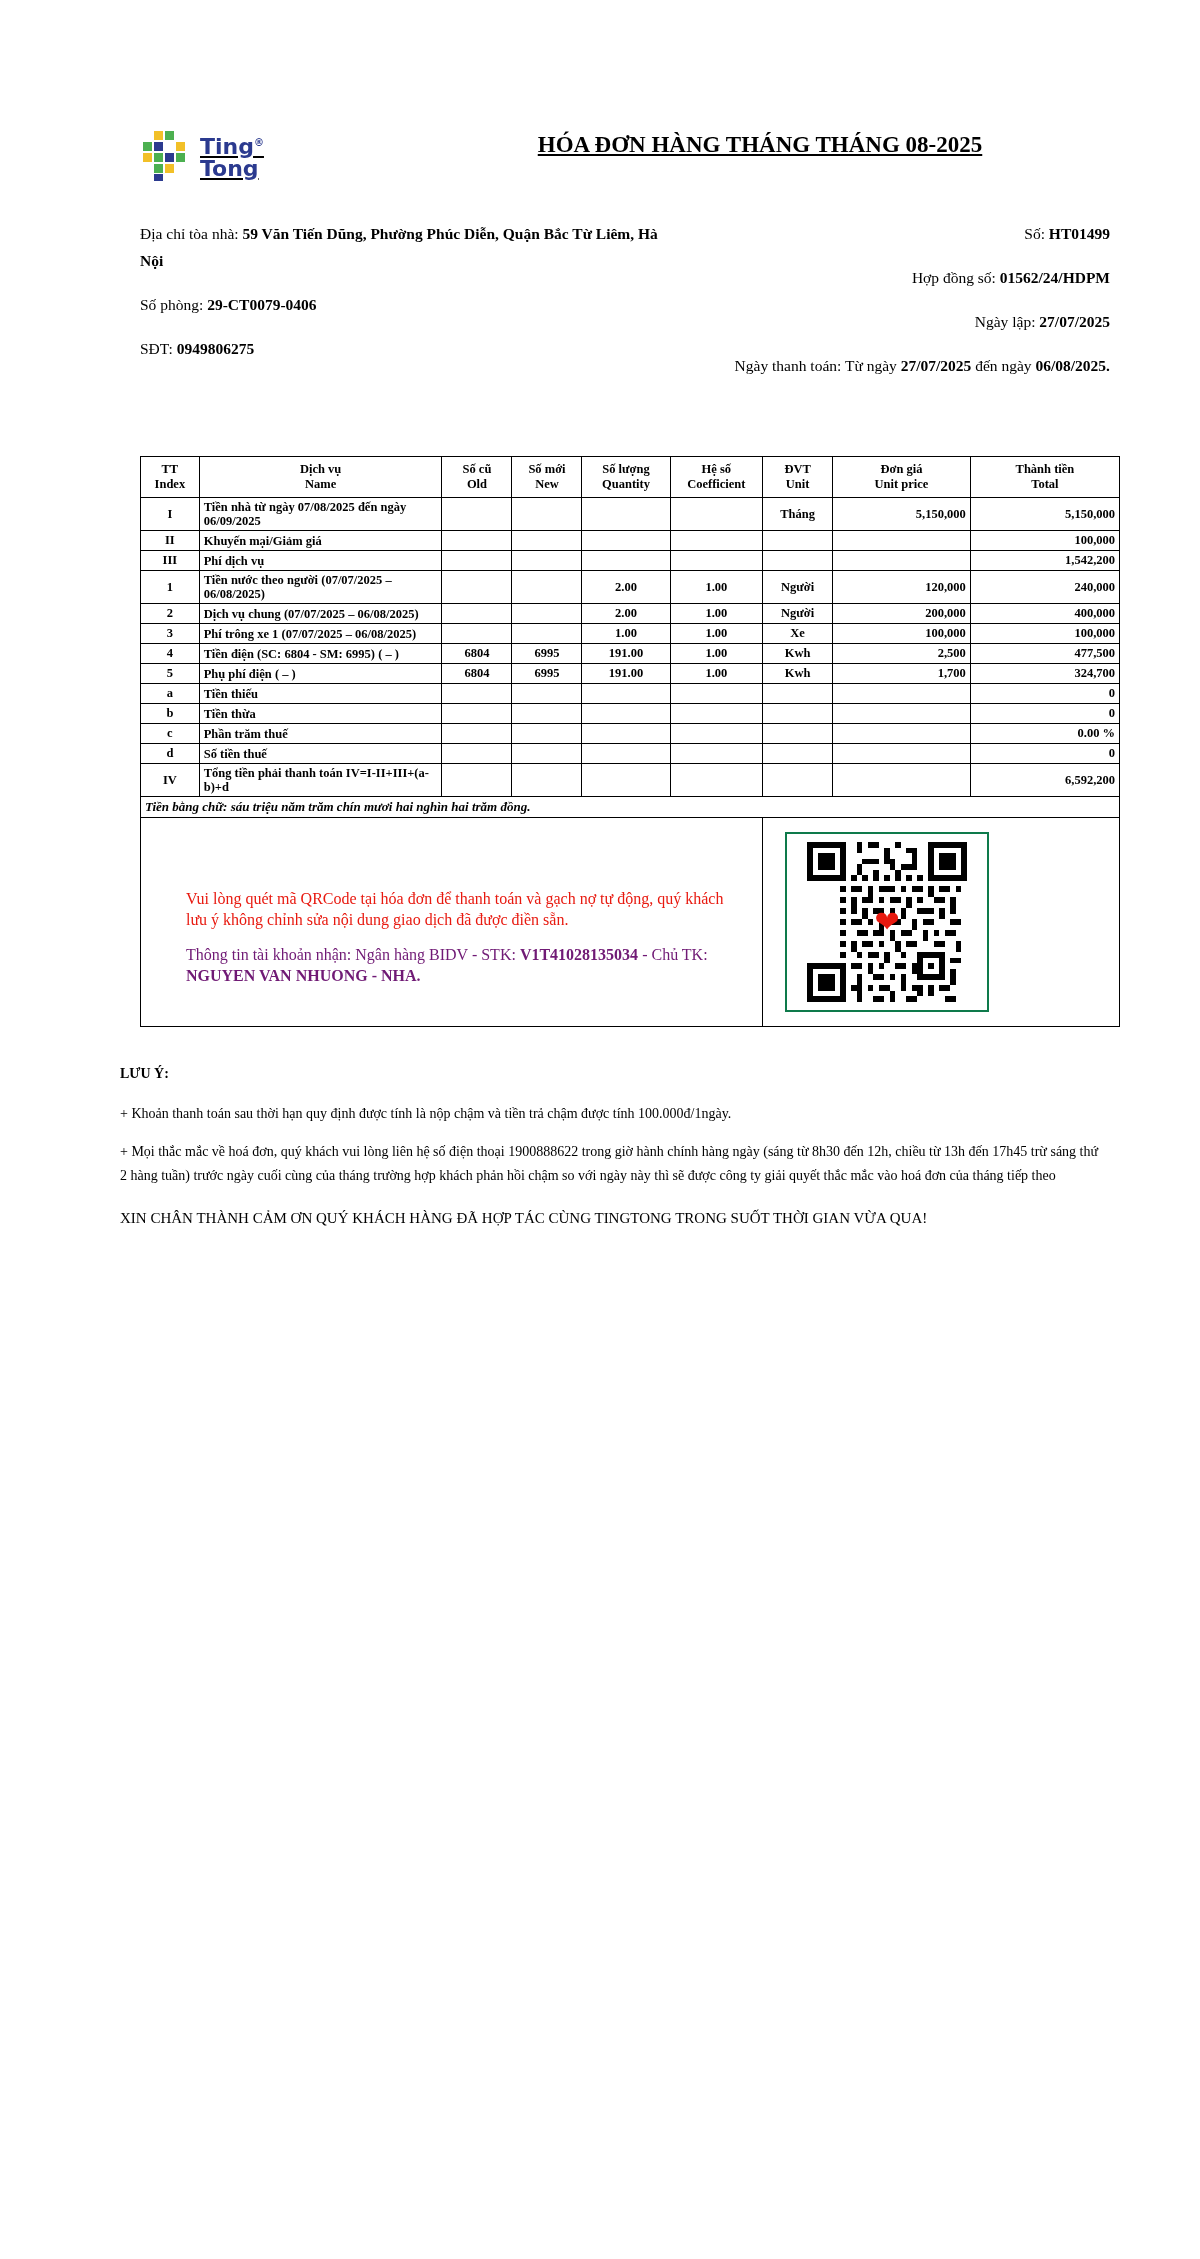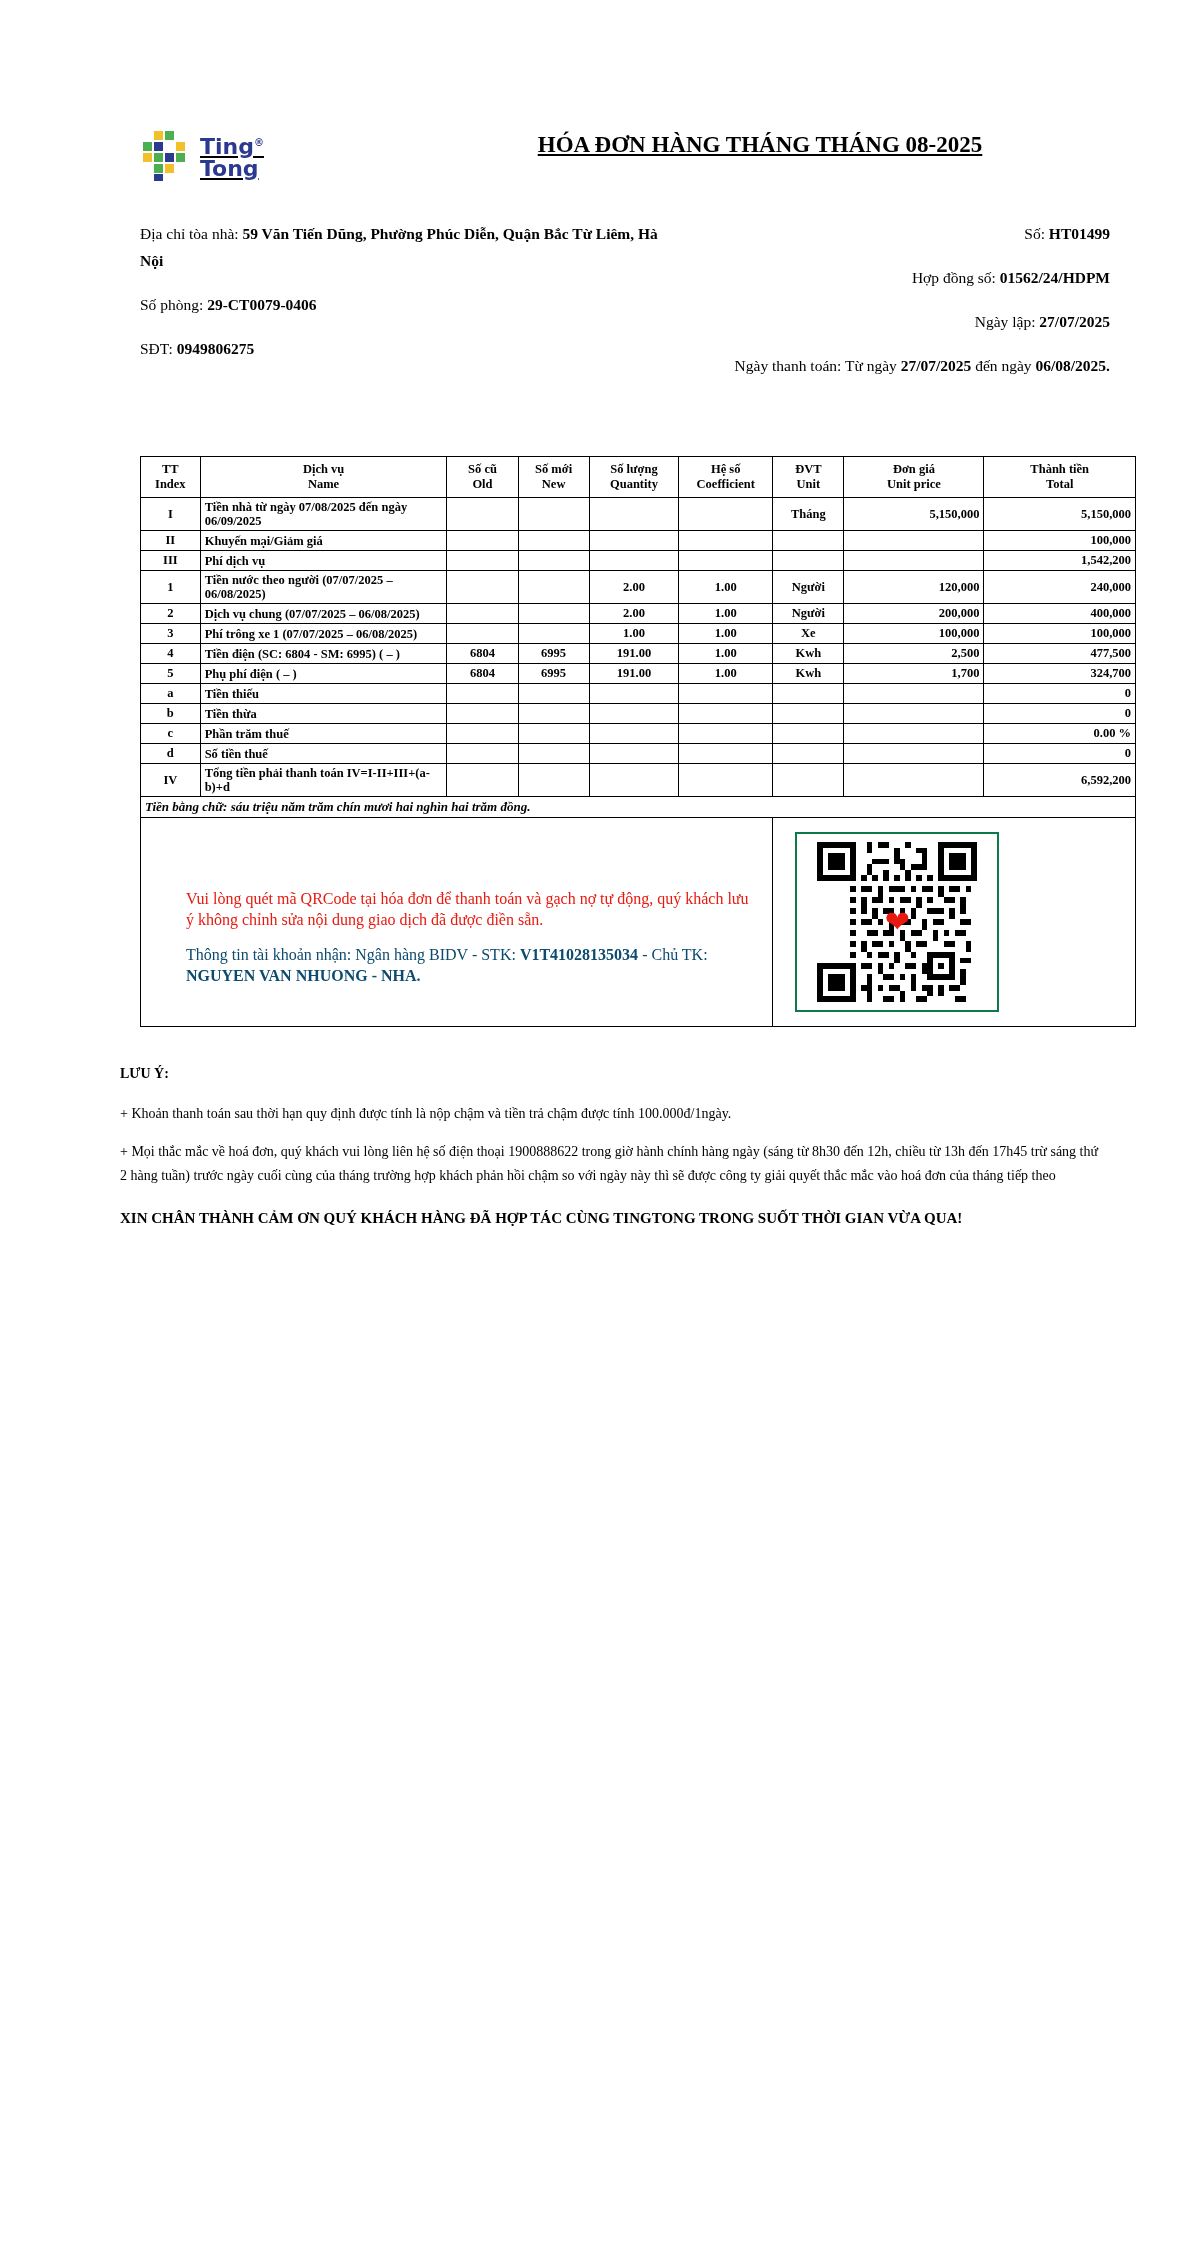--- a/index.html
+++ b/index.html
@@ -59,21 +59,21 @@
     font-size: 15.5px;
     line-height: 27px;
   }
   .info-left { width: 54%; }
   .info-right { width: 46%; text-align: right; }
   .info-row { margin-bottom: 17px; }
   .lbl { font-weight: normal; }
   .val { font-weight: bold; }
 
   
-  .table-wrap { padding: 60px 64px 0 140px; }
+  .table-wrap { padding: 60px 80px 0 140px; }
   table.inv {
     width: 100%;
     border-collapse: collapse;
     font-size: 12.5px;
   }
   table.inv th, table.inv td {
     border: 1px solid #000;
     padding: 2px 4px;
     vertical-align: middle;
   }
@@ -101,21 +101,21 @@
     padding: 6px 5px 6px 45px;
     font-size: 13px;
   }
   .note-left {
     flex: 1;
     padding: 40px 14px 10px 45px;
     font-size: 16px;
     line-height: 21px;
   }
   .note-red { color: #e8190f; margin-bottom: 14px; }
-  .note-acc { color: #0c4a6e; }
+  .note-acc { color: #701a75; }
   .qr-box {
     border: 2px solid #0e7a4b;
     padding: 10px;
     width: 204px;
     height: 180px;
     display: flex;
     align-items: center;
     justify-content: center;
     position: relative;
     background: #fff;
@@ -134,21 +134,21 @@
   
   .footer {
     padding: 35px 95px 0 120px;
     font-size: 14px;
     line-height: 24px;
   }
   .footer .ft-title { font-weight: bold; font-size: 14px; margin-bottom: 16px; }
   .footer p { margin: 0 0 14px 0; }
   .footer .b { font-weight: normal; }
   .footer .final {
-    font-weight: bold;
+    font-weight: normal;
     font-size: 15px;
     line-height: 24px;
     margin-top: 18px;
   }
 </style>
 </head>
 <body>
 
 <div class="page">
 

